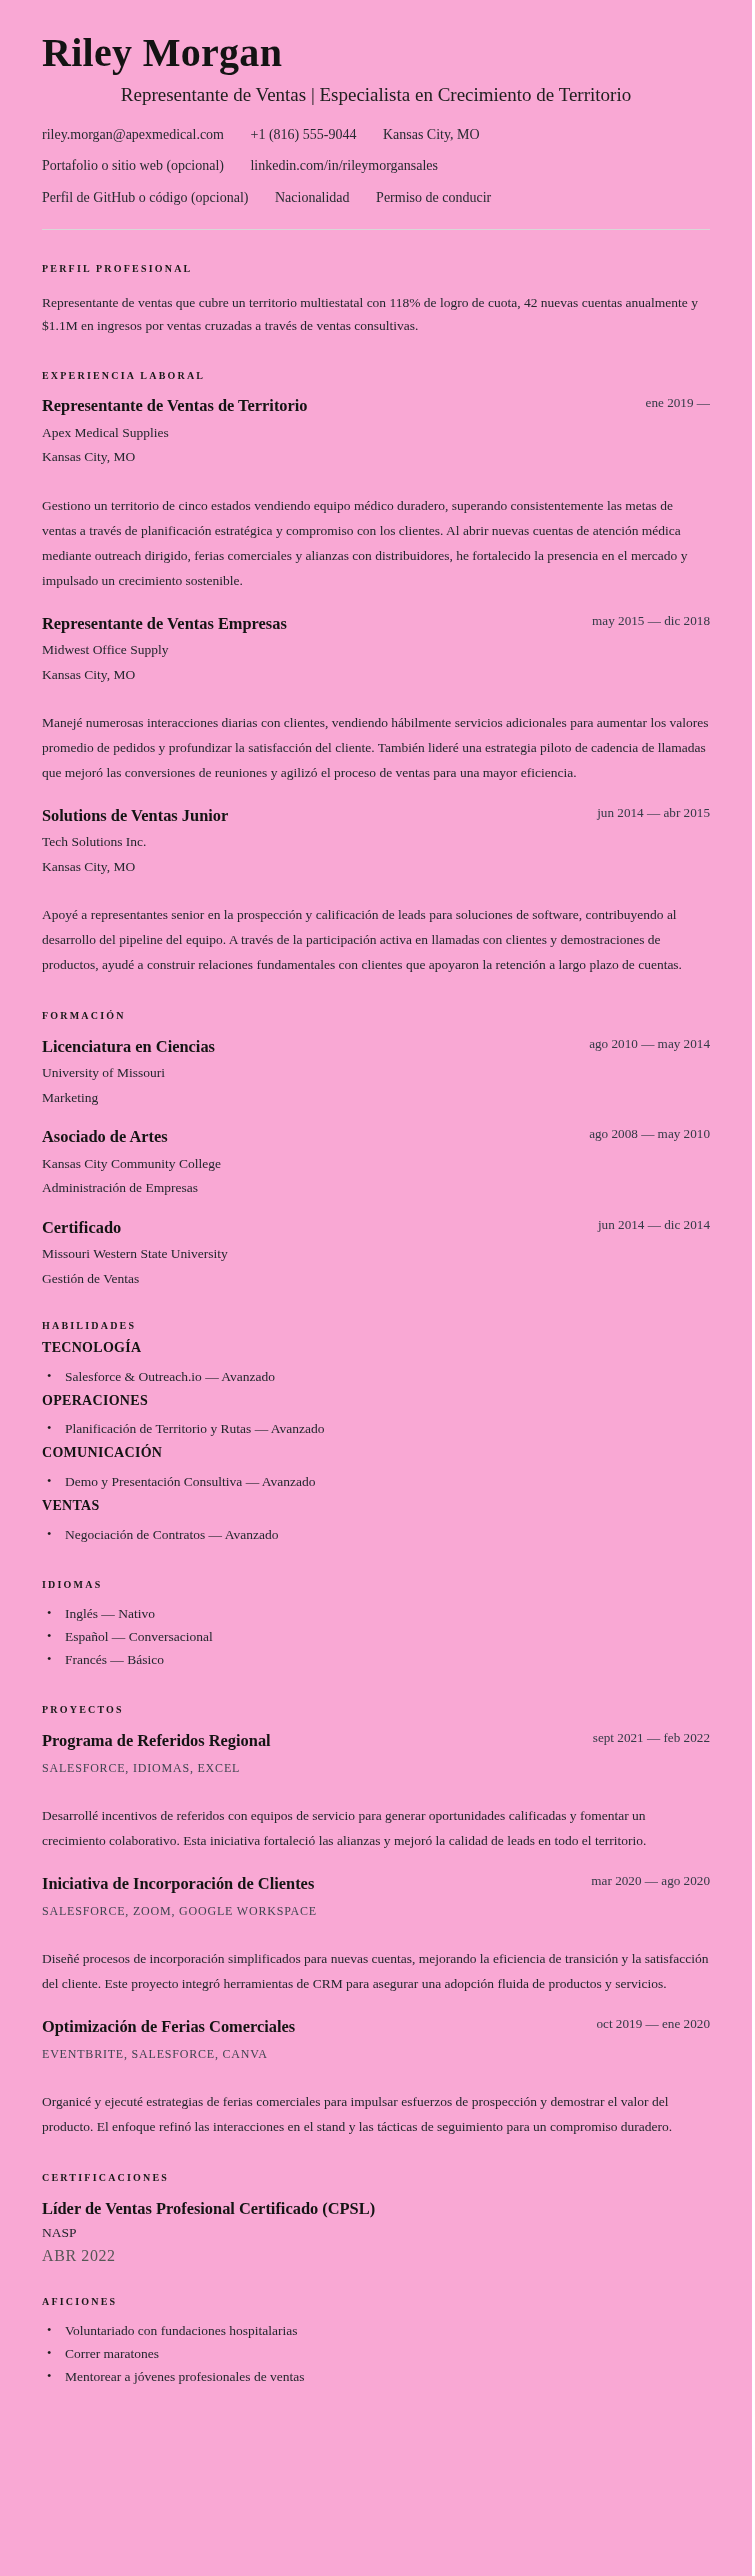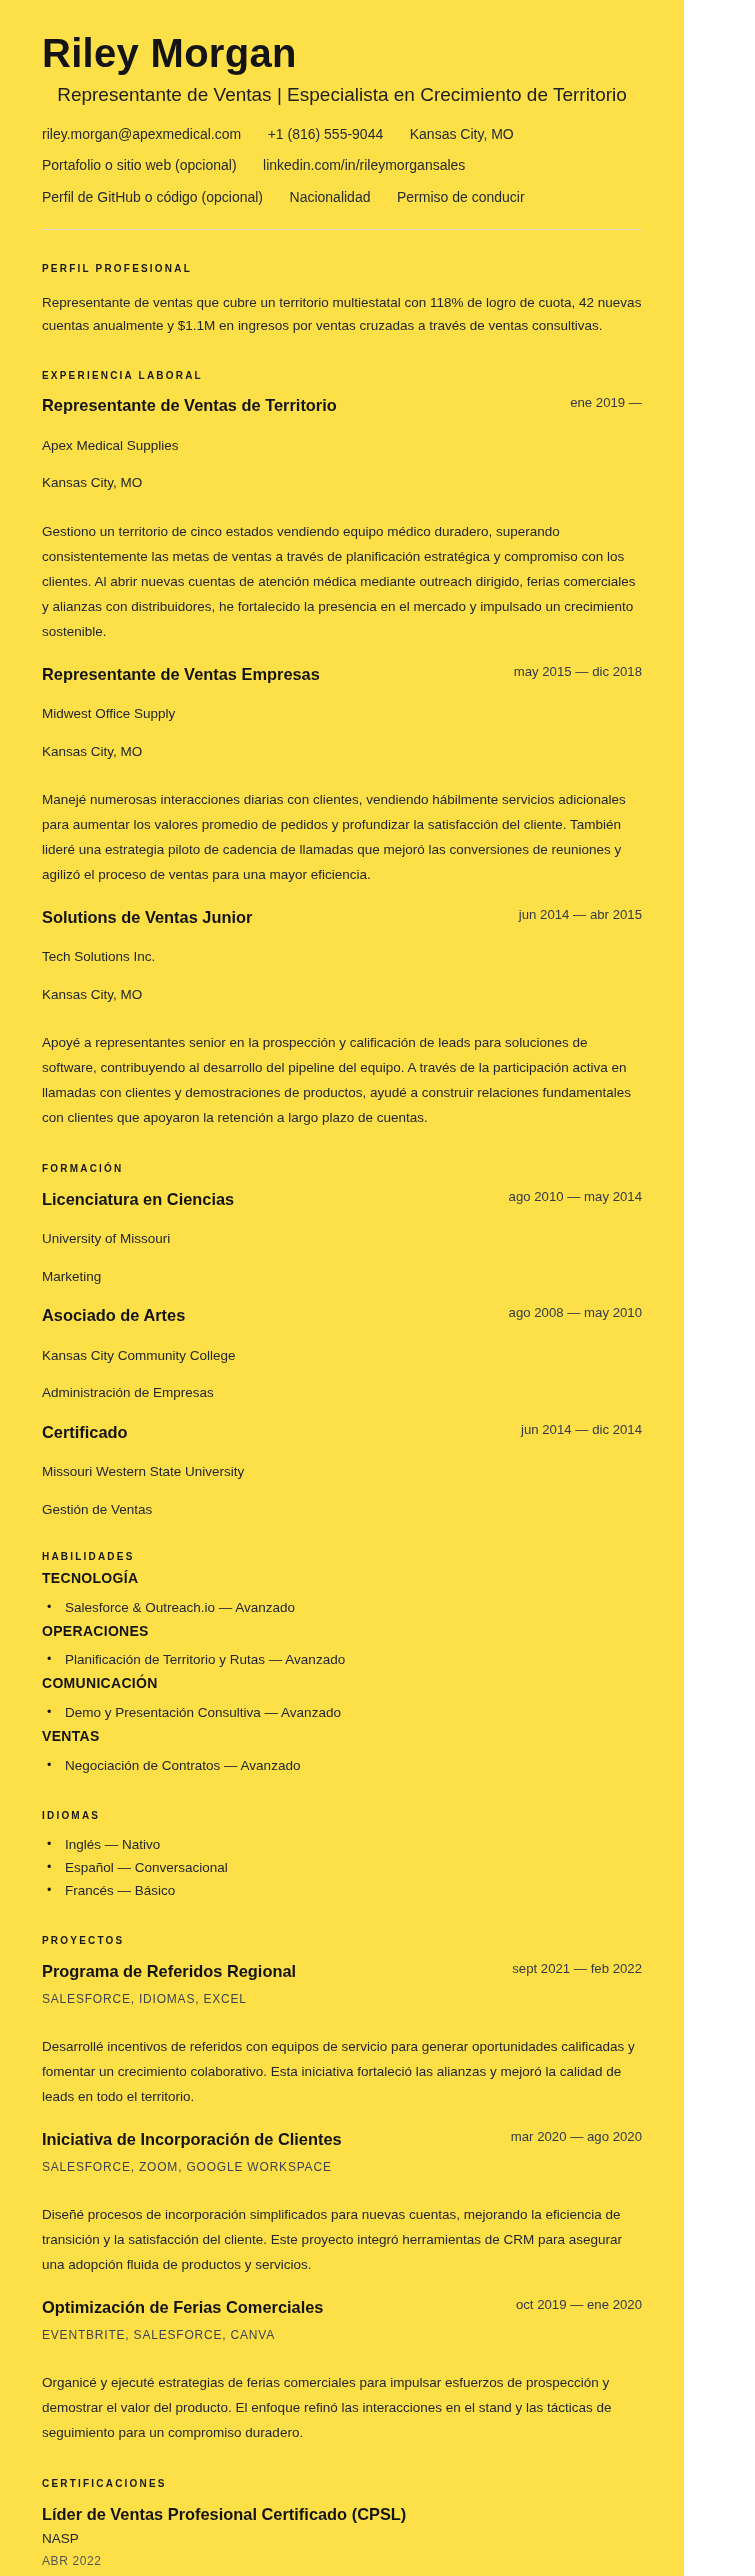--- a/index.html
+++ b/index.html
@@ -1,49 +1,49 @@
 <!DOCTYPE html>
 <html style="font-size:10px"><head>
 <meta charset="utf-8">
 <style>
   html,body { margin:0; padding:0; background:#ffffff; }
   .page {
-    width:684px; height:2576px; box-sizing:border-box;
-    background:#fde047; overflow:hidden;
+    width:752px; height:2576px; box-sizing:border-box;
+    background:#f9a8d4; overflow:hidden;
     padding:31.5px 42px 25px 42px;
-    font-family:Liberation Sans, sans-serif; color:#23272e;
+    font-family:Liberation Serif, serif; color:#23272e;
   }
   .name { font-size:40px; line-height:1.06; margin:0; font-weight:700; color:#141414; letter-spacing:0.3px; }
   .subtitle { font-size:19px; line-height:1.3; margin-top:9.4px; color:#202020;text-align:center; }
   .contact { margin-top:17.6px; }
   .contact-row { display:flex; gap:26.5px; font-size:14px; line-height:17.6px; margin-top:14px; color:#262b31; }
   .contact-row:first-child { margin-top:0; }
   .divider { border:none; border-top:1.3px solid #d8d8d8; margin:23px 0 0 0; }
 
   .section { margin-top:30px; }
   .section-heading { font-size:10px; font-weight:700; letter-spacing:2.2px; line-height:17.6px; color:#191919; }
 
   .para { font-size:13.5px; line-height:23px; margin:12.6px 0 0 0; color:#23272e; }
 
   .entry { margin-top:11.3px; }
   .entry + .entry { margin-top:20px; }
   .entry-header { display:flex; justify-content:space-between; align-items:flex-start; }
   .entry-title { font-size:16.4px; font-weight:700; line-height:21.4px; color:#141414; }
   .entry-date { font-size:13.2px; color:#333a46; white-space:nowrap; padding-left:12.6px; }
-  .entry-line { font-size:13.5px; line-height:17.6px; margin-top:20px; color:#23272e; }
+  .entry-line { font-size:13.5px; line-height:17.6px; margin-top:7px; color:#23272e; }
   .entry-desc { font-size:13.5px; line-height:25px; margin-top:26.5px; color:#23272e; }
 
   .skill-category { font-size:14px; font-weight:700; line-height:21.4px; letter-spacing:0.3px; margin-top:2px; color:#141414; }
   ul.bullets { list-style:none; margin:6.3px 0 0 0; padding:0; font-size:13.5px; line-height:23px; color:#23272e; }
   ul.bullets li { position:relative; padding-left:23px; }
   ul.bullets li::before { content:"•"; position:absolute; left:5px; top:0; font-size:12.6px; color:#1b1b1b; }
 
   .tools { font-size:12px; letter-spacing:0.8px; line-height:16.4px; margin-top:8.8px; color:#3f4450; }
   .cert-issuer { font-size:13.5px; line-height:17.6px; margin-top:4.4px; color:#23272e; }
-  .cert-date { font-size:12px; letter-spacing:0.6px; line-height:15px; margin-top:6.3px; color:#565656; }
+  .cert-date { font-size:16px; letter-spacing:0.6px; line-height:15px; margin-top:6.3px; color:#565656; }
 </style>
 </head>
 <body>
 
 <div class="page">
 
   <header>
     <h1 class="name">Riley Morgan</h1>
     <div class="subtitle">Representante de Ventas | Especialista en Crecimiento de Territorio</div>
     <div class="contact">

